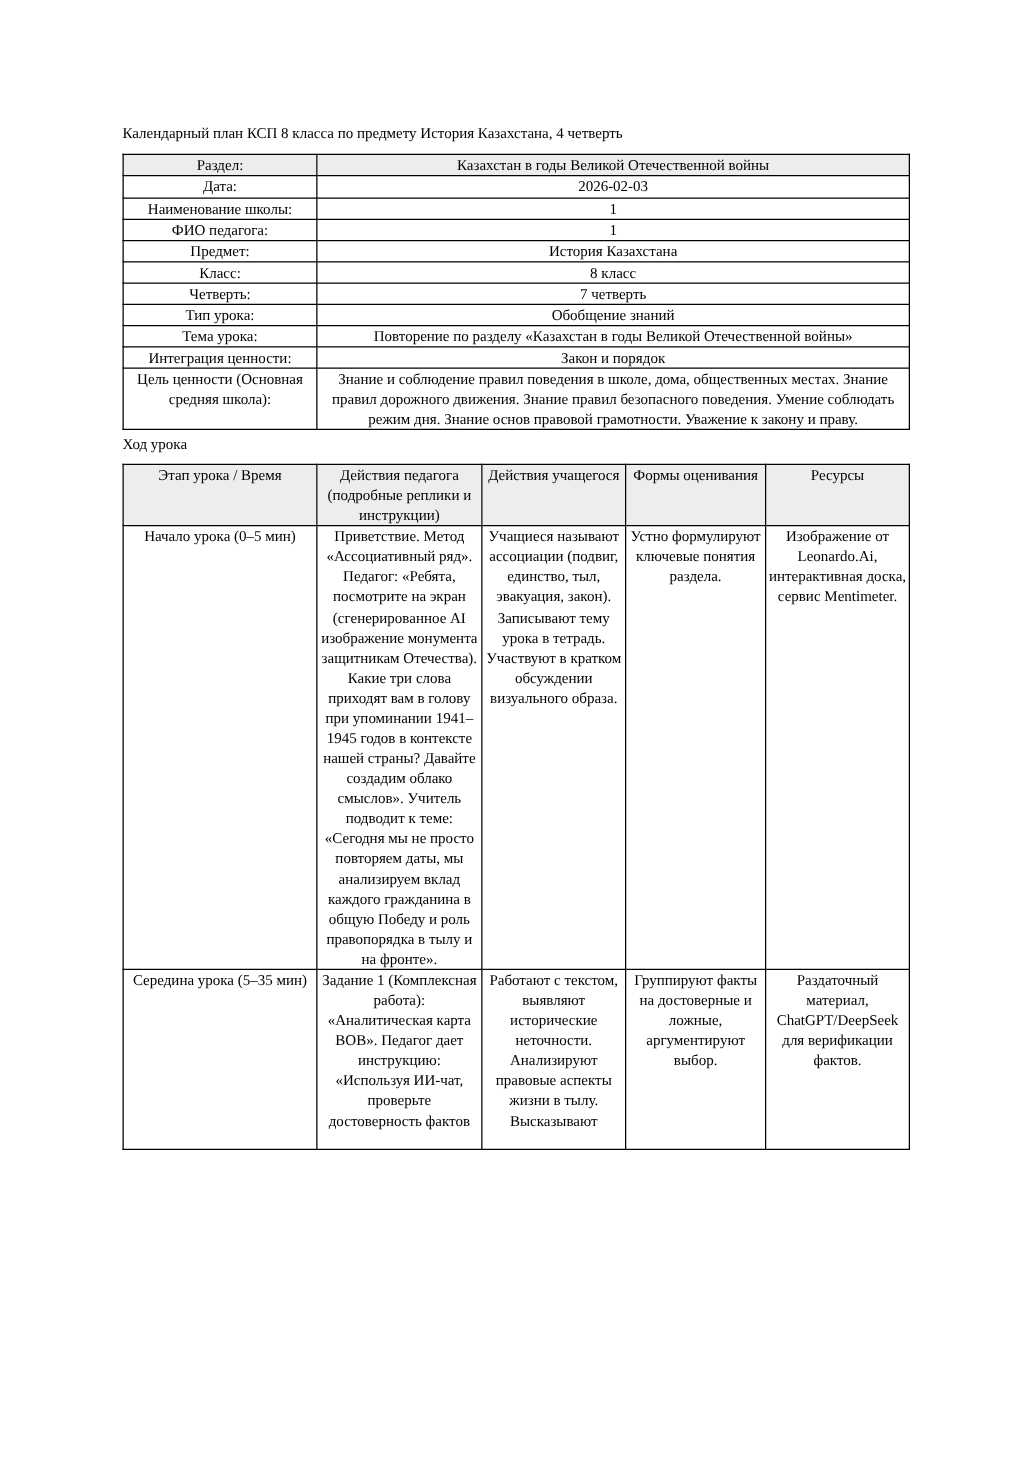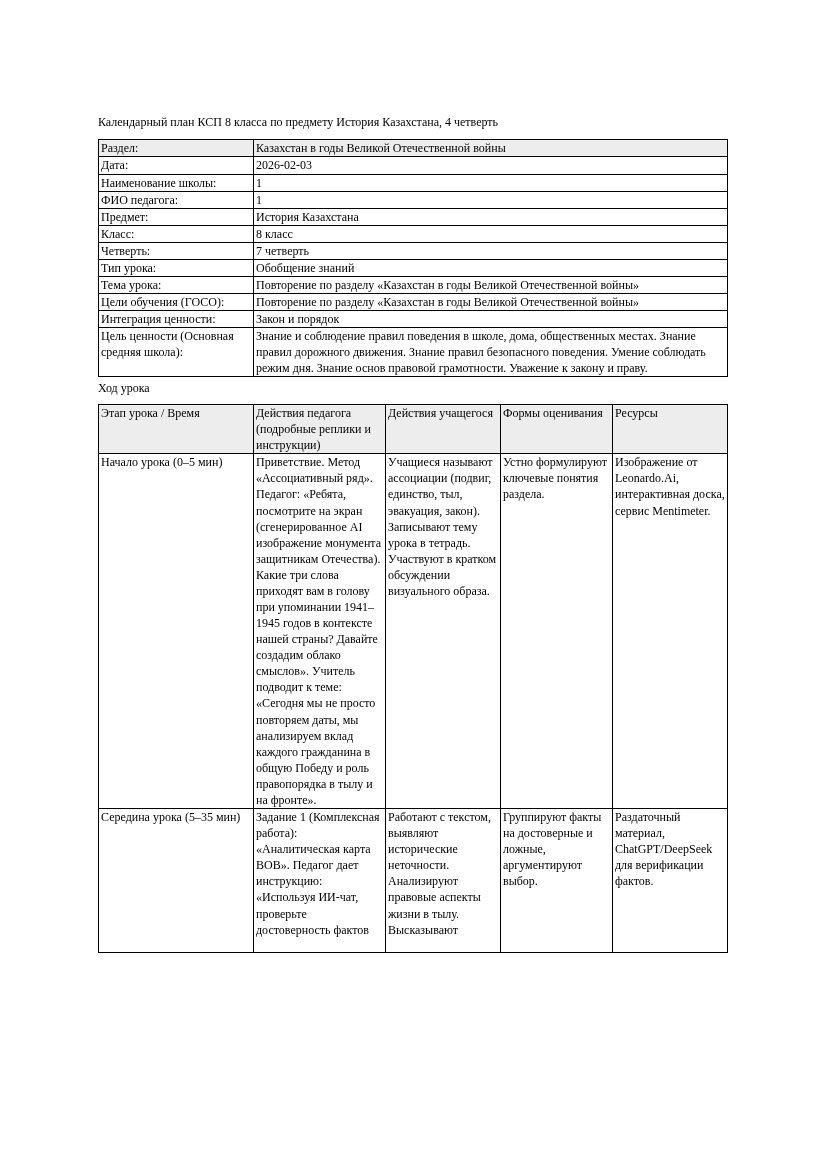--- a/index.html
+++ b/index.html
@@ -17,33 +17,33 @@
     font-size: 12px;
     color: #000000;
   }
   .content {
     position: absolute;
     left: 98px;
     top: 99px;
     width: 629px;
   }
   .doc-title {
-    margin: 16px 0 10px 0;
+    margin: 0 0 10px 0;
     line-height: 1.2;
     white-space: nowrap;
   }
   table {
     border-collapse: collapse;
     table-layout: fixed;
     width: 629px;
   }
   td, th {
     border: 1px solid #000000;
     vertical-align: top;
-    text-align: left;
+    text-align: center;
     font-weight: normal;
     padding: 0 2px;
     line-height: 1.34;
     overflow: hidden;
     word-wrap: break-word;
   }
   .shaded {
     background: #ededed;
   }
   .section-heading {
@@ -104,24 +104,20 @@
         </tr>
         <tr>
           <td>Тип урока:</td>
           <td>Обобщение знаний</td>
         </tr>
         <tr>
           <td>Тема урока:</td>
           <td>Повторение по разделу «Казахстан в годы Великой Отечественной войны»</td>
         </tr>
         <tr>
-          <td>Цели обучения (ГОСО):</td>
-          <td>Повторение по разделу «Казахстан в годы Великой Отечественной войны»</td>
-        </tr>
-        <tr>
           <td>Интеграция ценности:</td>
           <td>Закон и порядок</td>
         </tr>
         <tr>
           <td>Цель ценности (Основная средняя школа):</td>
           <td>Знание и соблюдение правил поведения в школе, дома, общественных местах. Знание правил дорожного движения. Знание правил безопасного поведения. Умение соблюдать режим дня. Знание основ правовой грамотности. Уважение к закону и праву.</td>
         </tr>
       </tbody>
     </table>
 

